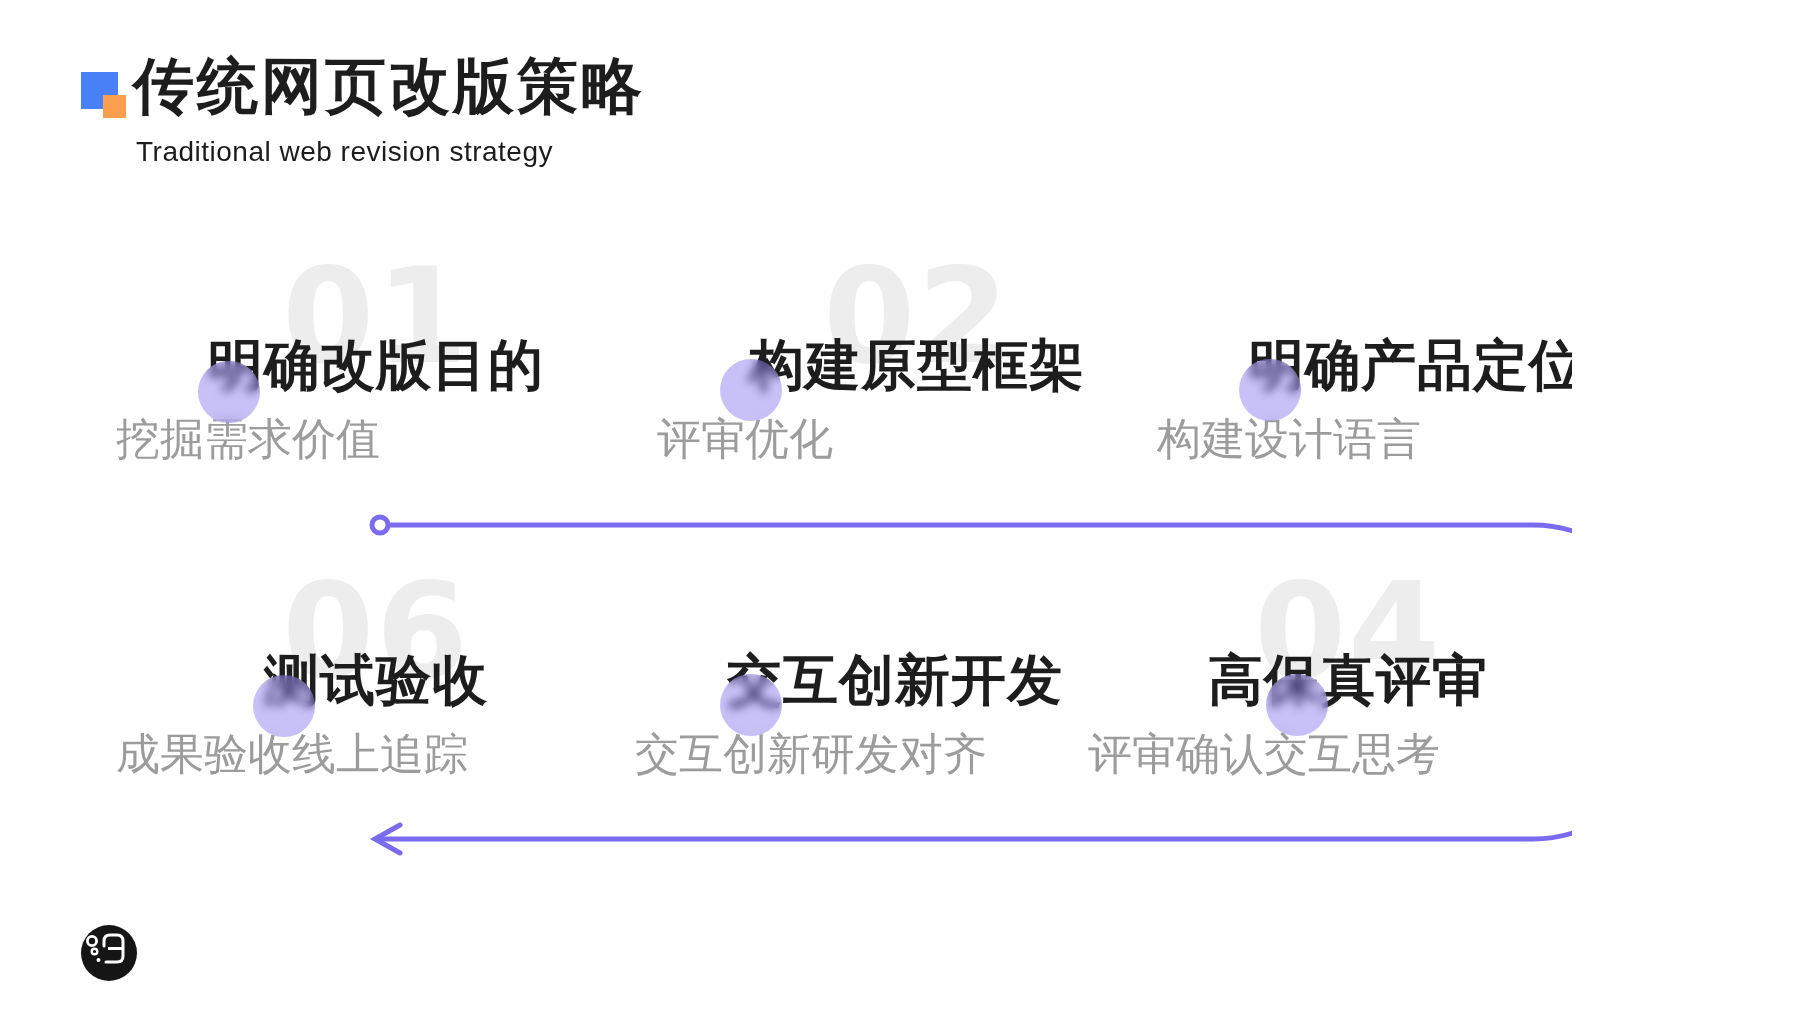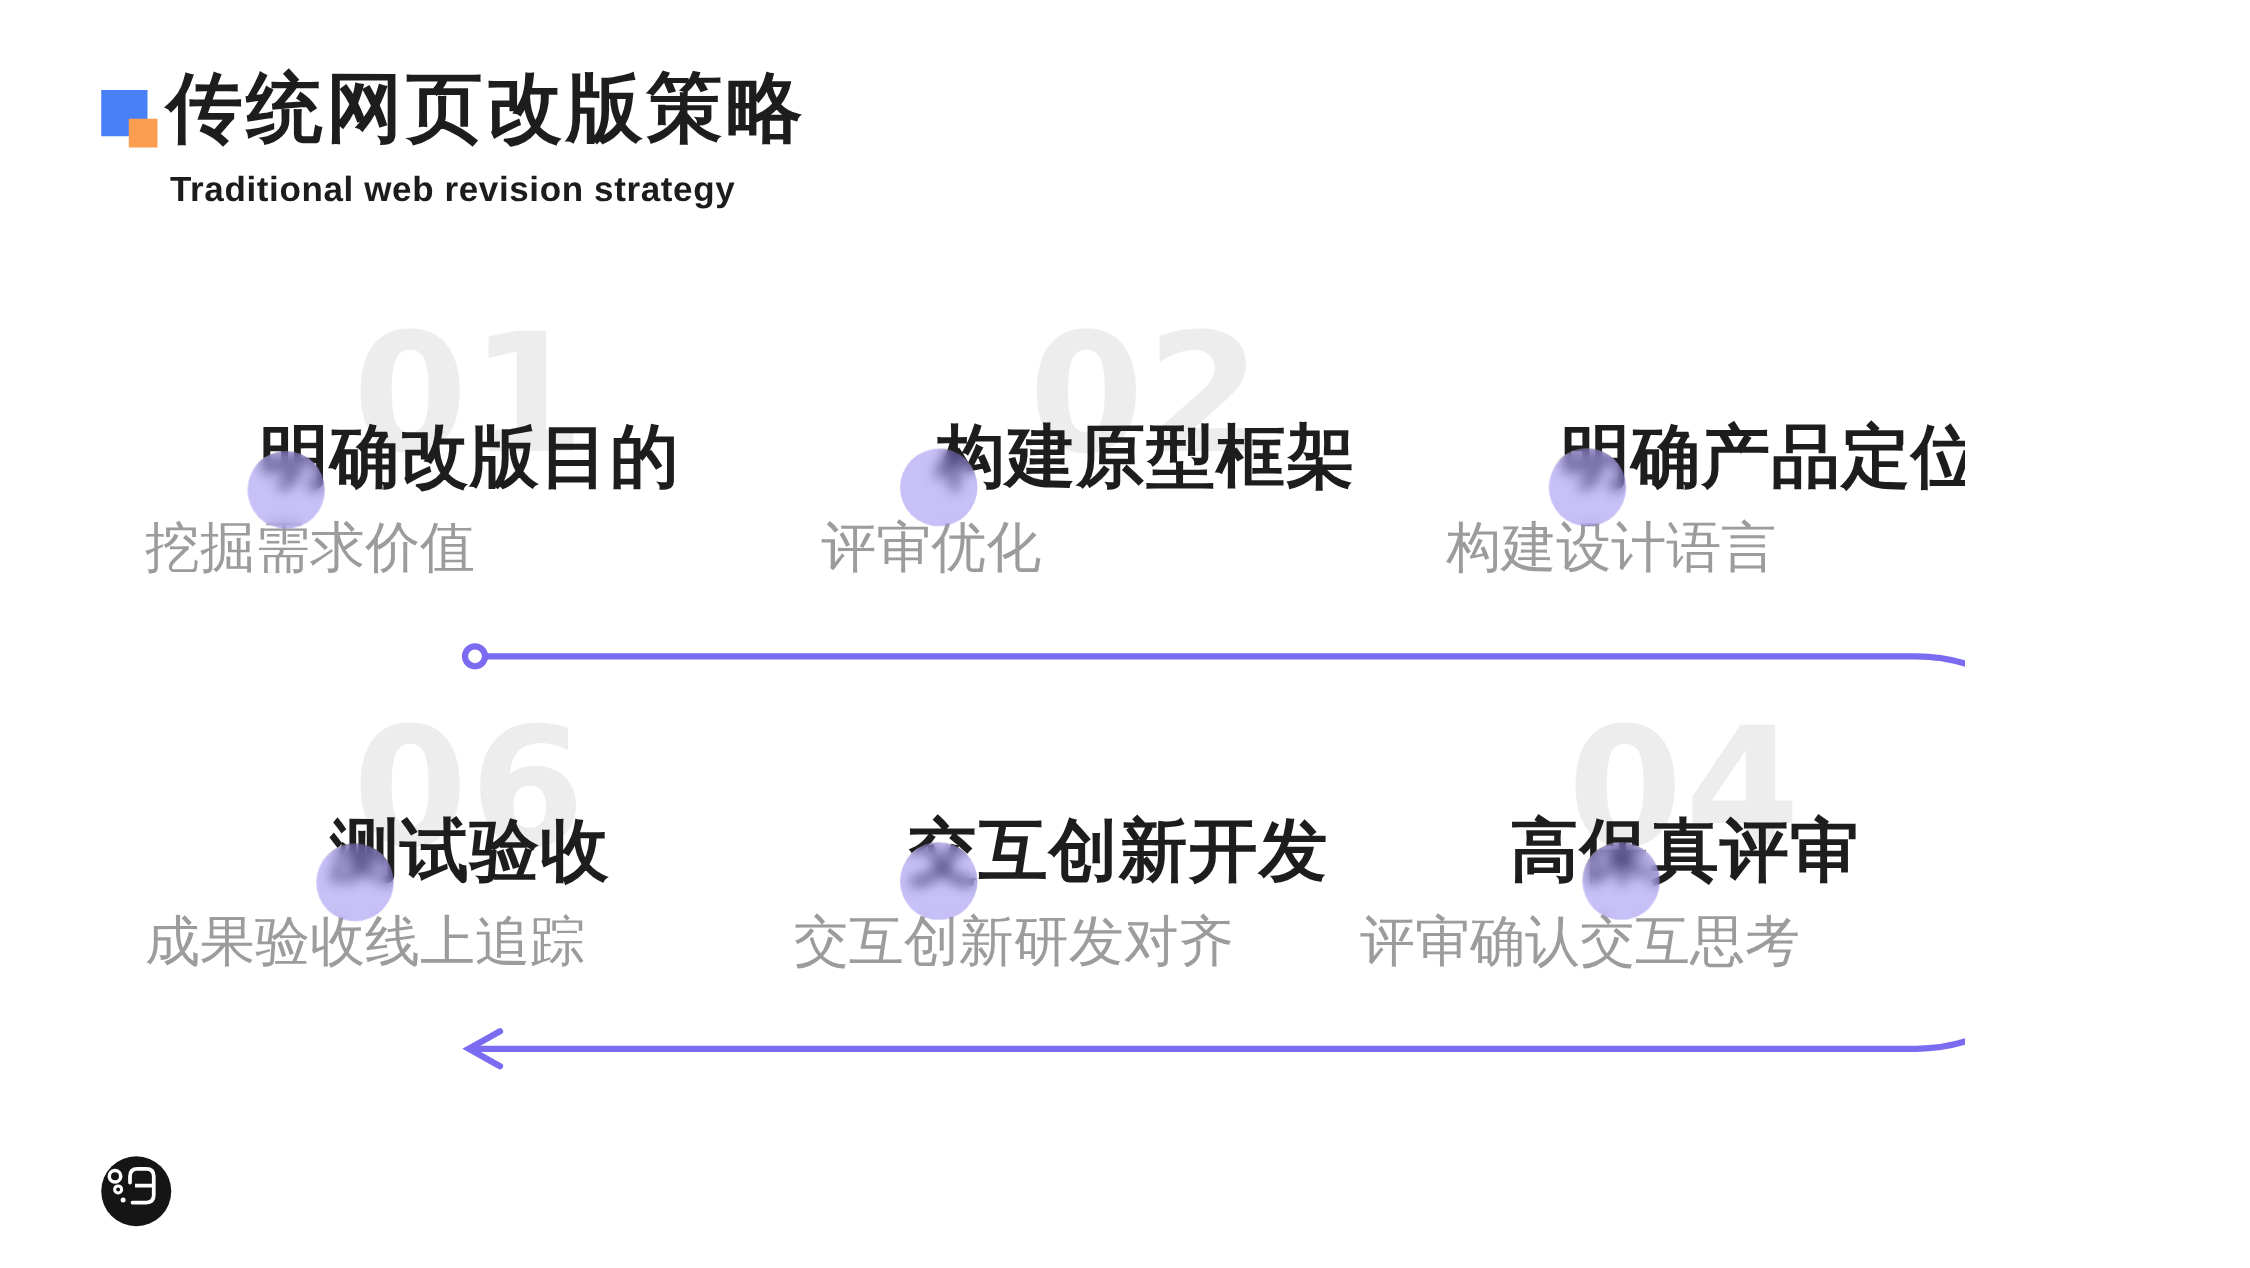--- a/index.html
+++ b/index.html
@@ -10,21 +10,21 @@
   
   .brand-mark{position:absolute;left:81px;top:70px;width:50px;height:50px;}
   .sq-blue{position:absolute;left:0;top:2px;width:37px;height:37px;background:var(--brand-blue);}
   .sq-orange{position:absolute;left:22px;top:25px;width:23px;height:23px;background:var(--brand-orange);}
   .page-title{
     position:absolute;left:133px;top:53px;margin:0;
     font-size:61px;font-weight:900;color:var(--heading-ink);letter-spacing:3px;line-height:1.1;
   }
   .page-subtitle{
     position:absolute;left:136px;top:136px;
-    font-size:28px;font-weight:700;color:#1c1c1c;letter-spacing:0.5px;
+    font-size:28px;font-weight:400;color:#1c1c1c;letter-spacing:0.5px;
   }
   
   .deco-blue{position:absolute;left:1640px;top:62px;width:80px;height:80px;
     background:linear-gradient(to bottom left,#c3d4fa,#f4f8ff);}
   .deco-orange{position:absolute;left:1617px;top:115px;width:51px;height:51px;
     background:linear-gradient(to bottom left,#f6ceab,#fffdfb);}
   
   .step{position:absolute;width:520px;height:215px;z-index:2;}
   .step-num{
     position:absolute;top:0;left:0;width:100%;text-align:center;

